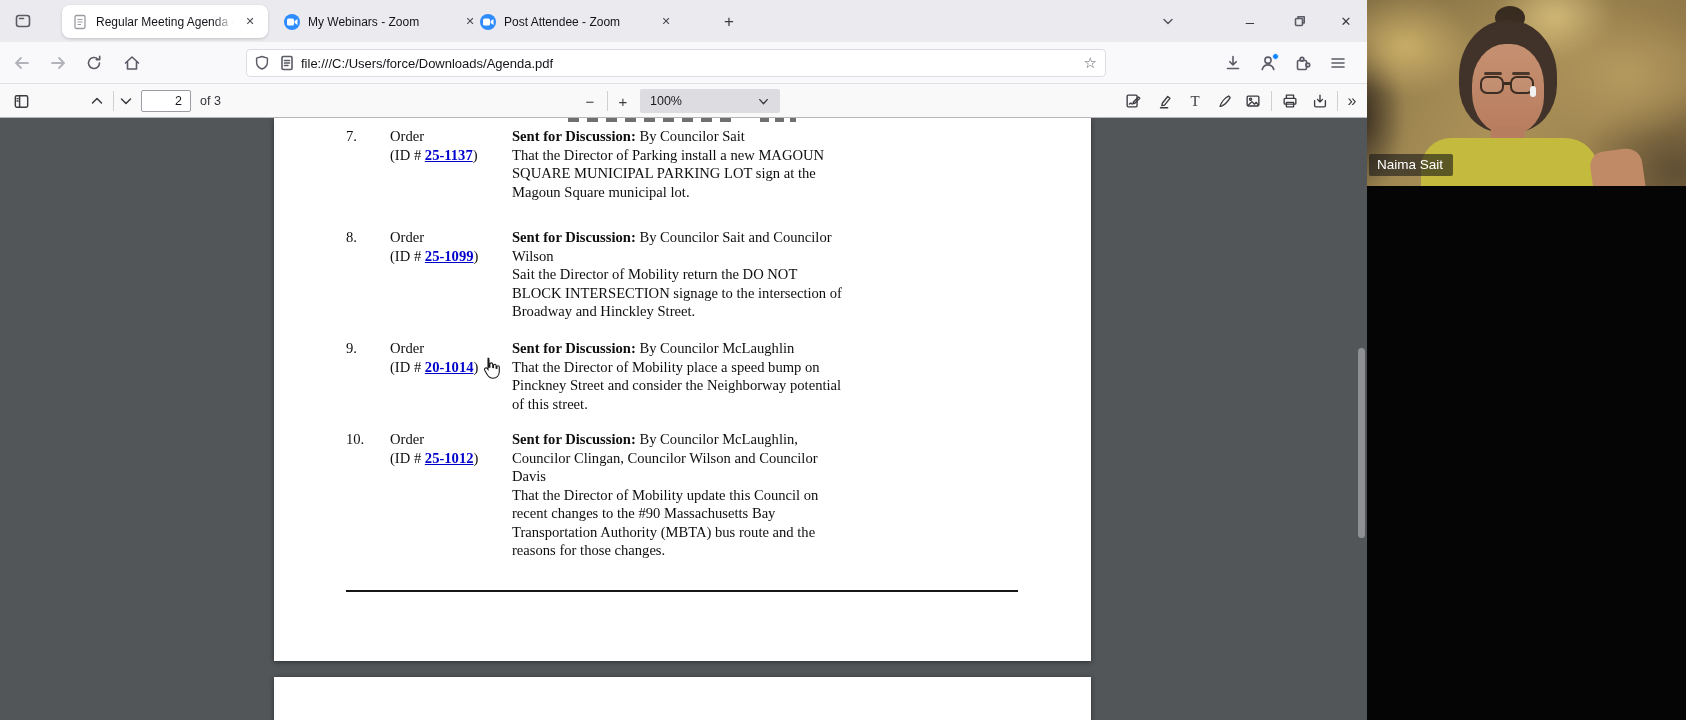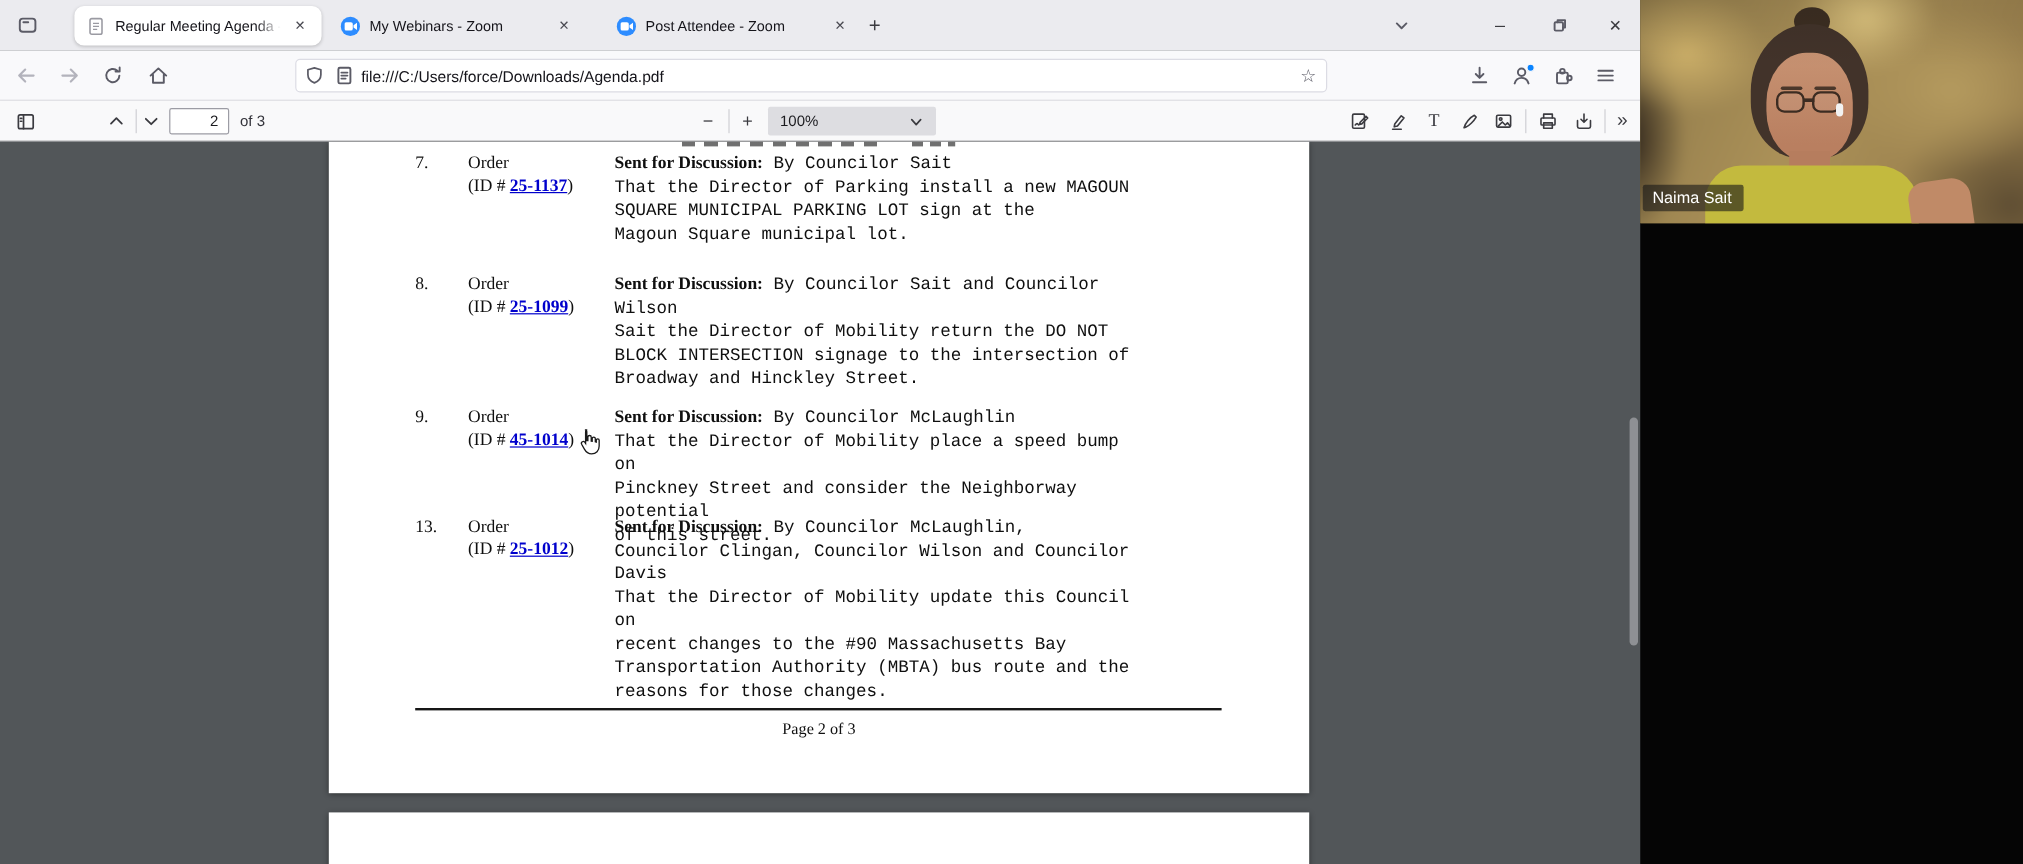--- a/index.html
+++ b/index.html
@@ -14,21 +14,21 @@
   .tabbar { position:absolute; left:0; top:0; width:1367px; height:42px; background:#ebebef; }
   .fxview { position:absolute; left:8px; top:7px; width:30px; height:28px; border-radius:4px;
             display:flex; align-items:center; justify-content:center; }
   .tab { position:absolute; top:5px; height:33px; border-radius:8px; display:flex; align-items:center;
          padding:0 8px 0 10px; font-size:12px; color:#15141a; }
   .tab .title { flex:1; white-space:nowrap; overflow:hidden; max-width:150px;
     -webkit-mask-image:linear-gradient(90deg,#000 85%,transparent); mask-image:linear-gradient(90deg,#000 85%,transparent); }
   .tab.active { background:#fff; box-shadow:0 1px 3px rgba(0,0,0,.18); }
   .tab1 { left:62px;  width:206px; }
   .tab2 { left:274px; width:214px;align-items:center; }
-  .tab3 { left:504px; width:214px; }
+  .tab3 { left:470px; width:214px; }
   .tabclose { width:20px; height:20px; margin-left:6px; border-radius:4px; display:flex; align-items:center;
               justify-content:center; font-size:11px; color:#4a4a52; flex:none; }
   .favicon { width:16px; height:16px; margin-right:8px; flex:none; }
   .zoomfav { width:16px; height:16px; border-radius:50%; background:#2d8cff; position:relative; }
   .zoomfav svg { position:absolute; left:2.5px; top:4px; }
   .newtab { position:absolute; left:716px; top:9px; width:26px; height:26px; display:flex; align-items:center;
             justify-content:center; font-size:17px; color:#3b3b40; border-radius:4px; }
   .tabctl { position:absolute; top:7px; width:32px; height:28px; display:flex; align-items:center;
             justify-content:center; color:#3b3b40; }
   .alltabs   { left:1152px; }
@@ -70,21 +70,21 @@
   .page1 { top:0; height:543px; }
   .page2 { top:559px; height:200px; }
   .clip1 { position:absolute; left:294px; top:0; width:170px; height:4px;
            background:repeating-linear-gradient(90deg,#4c4c4c 0 11px,transparent 11px 19px); opacity:.8; }
   .clip2 { position:absolute; left:486px; top:0; width:36px; height:4px;
            background:repeating-linear-gradient(90deg,#4c4c4c 0 9px,transparent 9px 15px); opacity:.8; }
   .item { position:absolute; font-size:14.6px; line-height:18.5px; }
   .inum   { left:72px; width:36px; }
   .ileft  { left:116px; width:120px; }
   .iright { left:238px; width:440px; }
-  .pre { white-space:pre-line;font-family:Liberation Mono, monospace; }
+  .pre { white-space:pre-line; }
   .b { font-weight:bold; }
   .doclink { color:#0000cc; font-weight:bold; text-decoration:underline; }
   .i7  { top:9px; }  .i8 { top:110px; } .i9 { top:221px; } .i10 { top:312px; }
   .footrule { position:absolute; left:72px; top:472px; width:672px; height:2px; background:#161616; }
   .footlabel { position:absolute; left:0; top:481px; width:100%; text-align:center; font-size:13.5px;
                line-height:18px; color:#111; font-family:"Liberation Serif","DejaVu Serif",serif; }
   .vscroll { position:absolute; right:1px; top:0; width:9px; height:602px; }
   .vthumb { position:absolute; left:1px; top:230px; width:7px; height:190px; border-radius:4px; background:#8e9094; }
 
   
@@ -405,46 +405,45 @@
           <span class="b">Sent for Discussion:</span><span class="pre"> By Councilor Sait and Councilor
 Wilson
 Sait the Director of Mobility return the DO NOT
 BLOCK INTERSECTION signage to the intersection of
 Broadway and Hinckley Street.</span>
         </div>
 
         <div class="item inum i9">9.</div>
         <div class="item ileft i9">
           <div>Order</div>
-          <div><span>(ID # </span><a class="doclink">45-1014</a><span>)</span></div>
+          <div><span>(ID # </span><a class="doclink">20-1014</a><span>)</span></div>
         </div>
         <div class="item iright i9">
           <span class="b">Sent for Discussion:</span><span class="pre"> By Councilor McLaughlin
 That the Director of Mobility place a speed bump on
 Pinckney Street and consider the Neighborway potential
 of this street.</span>
         </div>
 
-        <div class="item inum i10">13.</div>
+        <div class="item inum i10">10.</div>
         <div class="item ileft i10">
           <div>Order</div>
           <div><span>(ID # </span><a class="doclink">25-1012</a><span>)</span></div>
         </div>
         <div class="item iright i10">
           <span class="b">Sent for Discussion:</span><span class="pre"> By Councilor McLaughlin,
 Councilor Clingan, Councilor Wilson and Councilor
 Davis
 That the Director of Mobility update this Council on
 recent changes to the #90 Massachusetts Bay
 Transportation Authority (MBTA) bus route and the
 reasons for those changes.</span>
         </div>
 
         <div class="footrule"></div>
-        <div class="footlabel">Page 2 of 3</div>
       </div>
 
       <div class="pdfpage page2"></div>
 
       <div class="vscroll">
         <div class="vthumb"></div>
       </div>
 
       <div class="cursor">
         <svg width="22" height="25" viewBox="0 0 22 25">

